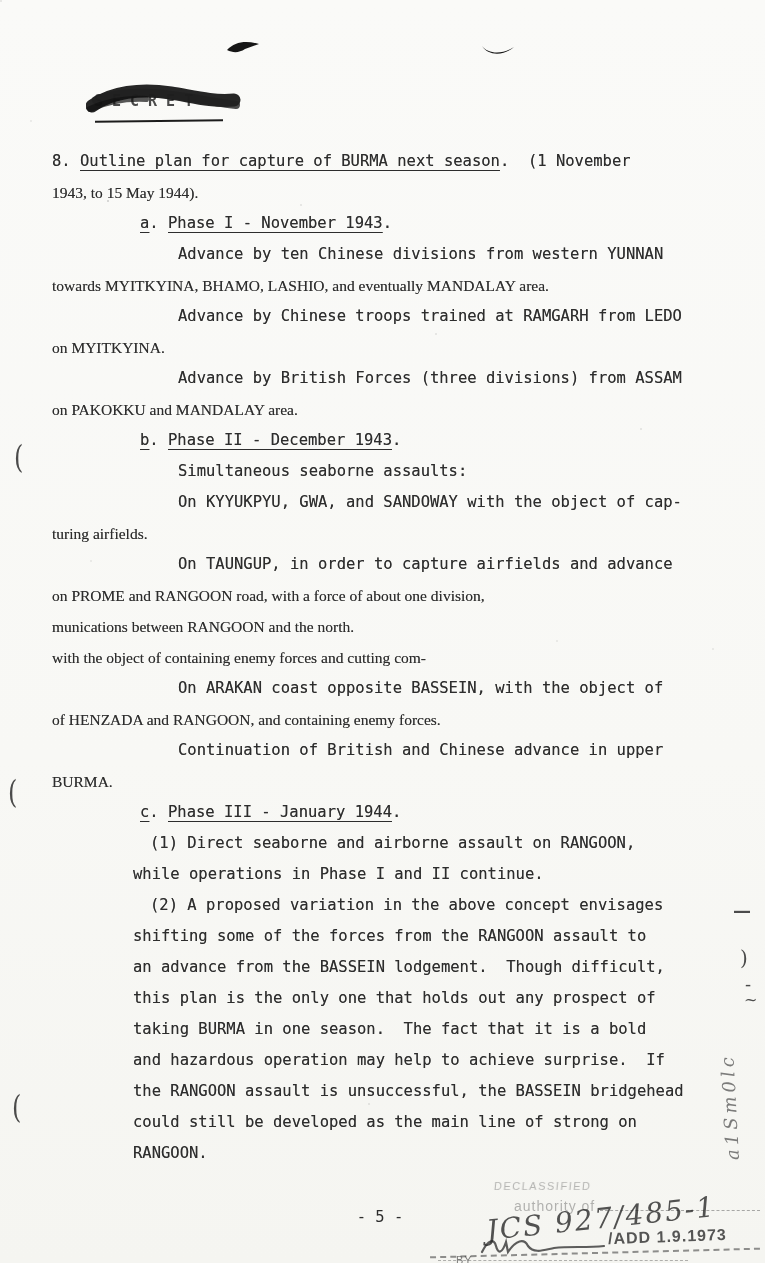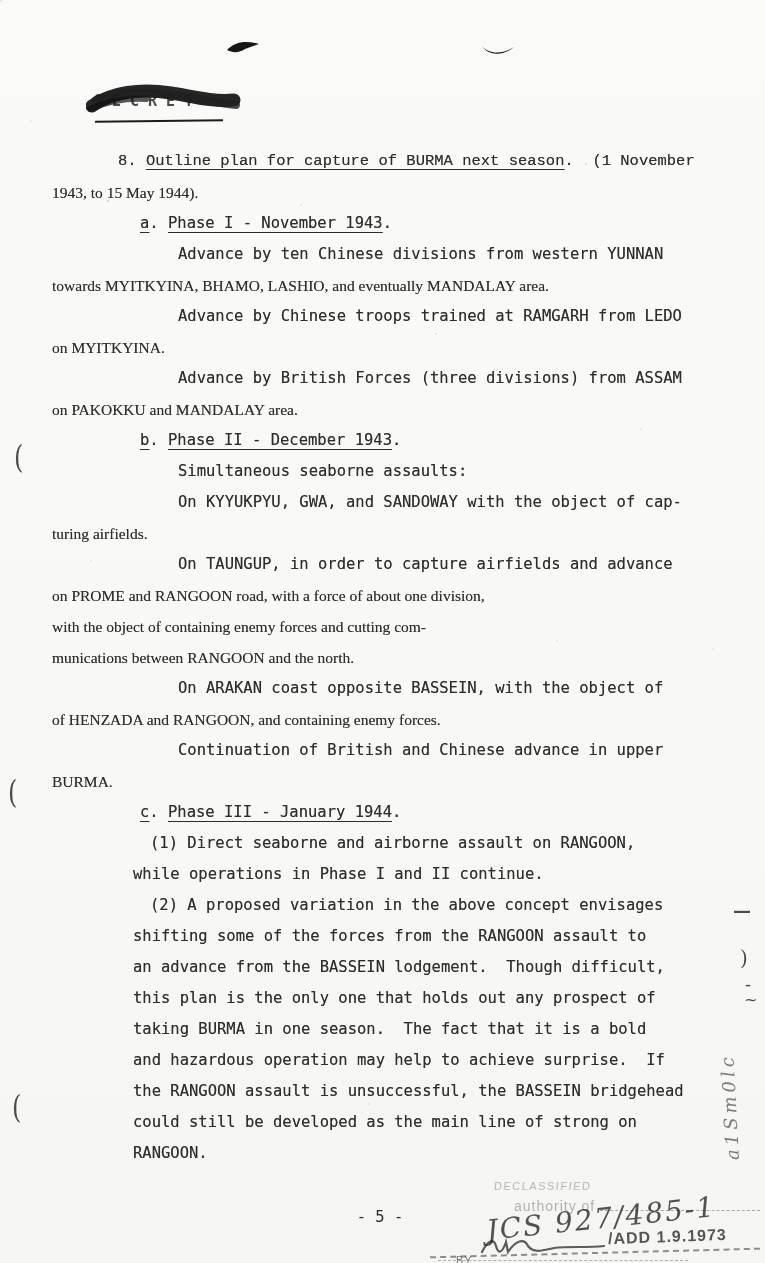--- a/index.html
+++ b/index.html
@@ -19,21 +19,21 @@
       90px 560px 0 rgba(0,0,0,.08),368px 1103px 0 rgba(0,0,0,.10),
       712px 648px 0 rgba(0,0,0,.08),300px 204px 0 rgba(0,0,0,.10),
       107px 200px 0 rgba(0,0,0,.18),556px 640px 0 rgba(0,0,0,.08);}
   
   .doc{
     position:absolute;left:0;top:146px;width:765px;
     font-size:15.5px;color:#2d2d2d;
     text-shadow:0 0 .4px rgba(40,40,40,.55);
   }
   .ln{height:31px;line-height:31px;white-space:pre;}
-  .in-h8{padding-left:118px;font-family:Liberation Mono, monospace;}
+  .in-h8{padding-left:52px;}
   .in-margin{padding-left:52px;font-family:Liberation Serif, serif;}
   .in-sub{padding-left:140px;}
   .in-para{padding-left:178px;}
   .in-p3first{padding-left:150px;}
   .in-p3cont{padding-left:133px;}
   .u{text-decoration:underline;text-underline-offset:4px;text-decoration-thickness:1.2px;}
   
   .secret{position:absolute;left:86px;top:84px;width:160px;height:44px;}
   .secret .ghost{
     position:absolute;left:8px;top:8px;font-size:15px;font-weight:bold;
@@ -109,22 +109,22 @@
     <div class="ln in-para">Advance by Chinese troops trained at RAMGARH from LEDO</div>
     <div class="ln in-margin">on MYITKYINA.</div>
     <div class="ln in-para">Advance by British Forces (three divisions) from ASSAM</div>
     <div class="ln in-margin">on PAKOKKU and MANDALAY area.</div>
     <div class="ln in-sub"><span class="u">b</span><span>. </span><span class="u">Phase II - December 1943</span><span>.</span></div>
     <div class="ln in-para">Simultaneous seaborne assaults:</div>
     <div class="ln in-para">On KYYUKPYU, GWA, and SANDOWAY with the object of cap-</div>
     <div class="ln in-margin">turing airfields.</div>
     <div class="ln in-para">On TAUNGUP, in order to capture airfields and advance</div>
     <div class="ln in-margin">on PROME and RANGOON road, with a force of about one division,</div>
+    <div class="ln in-margin">munications between RANGOON and the north.</div>
     <div class="ln in-margin">with the object of containing enemy forces and cutting com-</div>
-    <div class="ln in-margin">munications between RANGOON and the north.</div>
     <div class="ln in-para">On ARAKAN coast opposite BASSEIN, with the object of</div>
     <div class="ln in-margin">of HENZADA and RANGOON, and containing enemy forces.</div>
     <div class="ln in-para">Continuation of British and Chinese advance in upper</div>
     <div class="ln in-margin">BURMA.</div>
     <div class="ln in-sub"><span class="u">c</span><span>. </span><span class="u">Phase III - January 1944</span><span>.</span></div>
     <div class="ln in-p3first">(1) Direct seaborne and airborne assault on RANGOON,</div>
     <div class="ln in-p3cont">while operations in Phase I and II continue.</div>
     <div class="ln in-p3first">(2) A proposed variation in the above concept envisages</div>
     <div class="ln in-p3cont">shifting some of the forces from the RANGOON assault to</div>
     <div class="ln in-p3cont">an advance from the BASSEIN lodgement.  Though difficult,</div>

